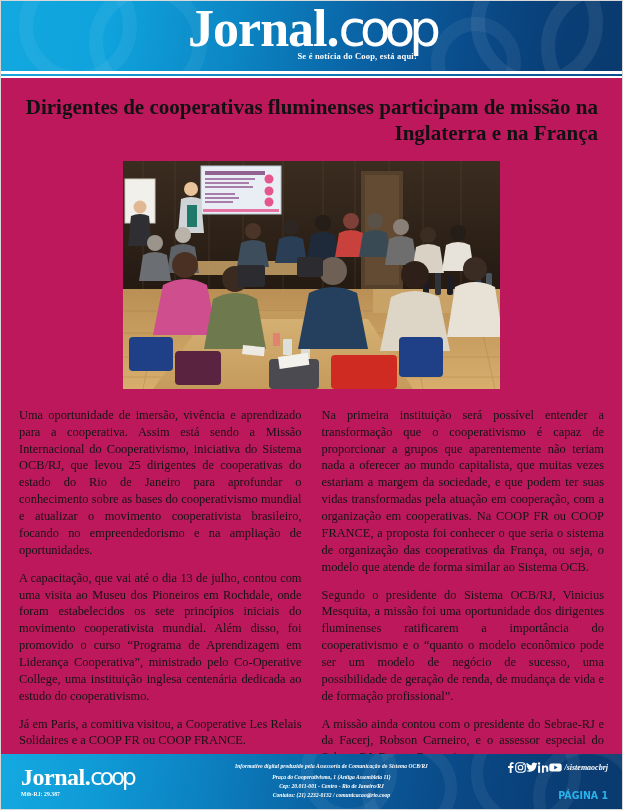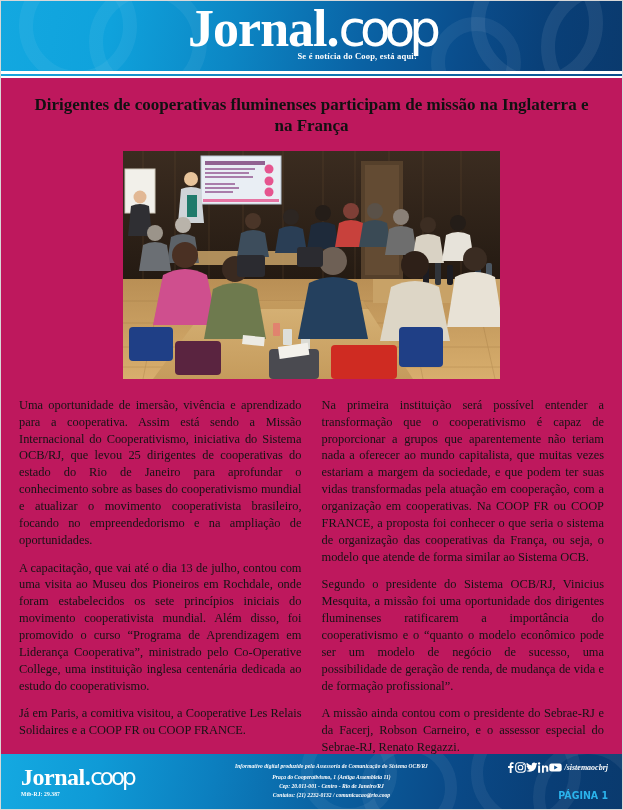--- a/index.html
+++ b/index.html
@@ -87,24 +87,24 @@
     font-size: 9.5px;
     color: #2bb3ec;
     letter-spacing: 0.1px;
     transform: scaleX(0.92);
     white-space: nowrap;
   }
 
   
   .headline {
     margin: 16px 24px 0 24px;
-    text-align: center;
-    font-family: "Liberation Serif", serif;
-    font-weight: bold;
-    font-size: 17px;
+    text-align: right;
+    font-family: "Liberation Serif", serif;
+    font-weight: bold;
+    font-size: 21px;
     line-height: 1.26;
     color: #111111;
   }
 
   
   .photo-wrap {
     margin: 14px auto 0 auto;
     width: 377px; height: 228px;
     position: relative;
     overflow: hidden;

